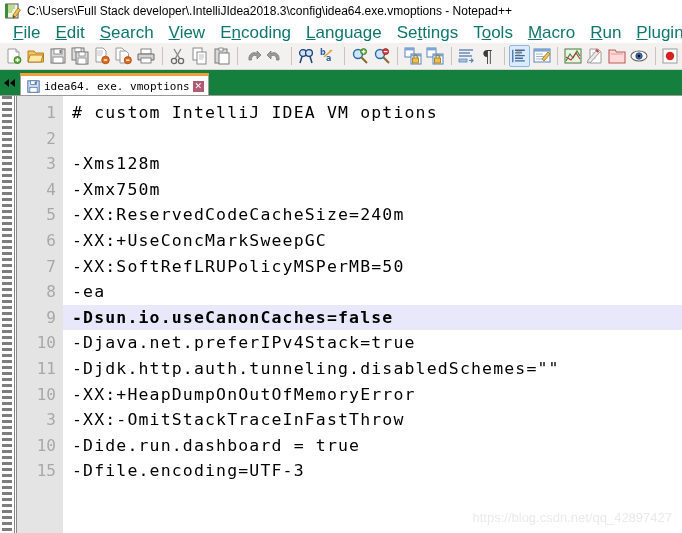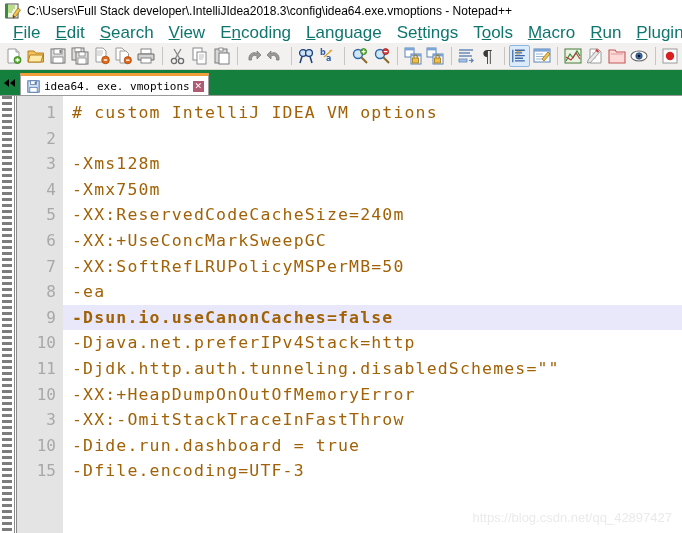--- a/index.html
+++ b/index.html
@@ -220,21 +220,21 @@
     position: relative;
     overflow: hidden;
   }
   .codeline {
     height: 25.6px;
     line-height: 25.6px;
     padding-left: 9px;
     font-family: "DejaVu Sans Mono", monospace;
     font-size: 16.5px;
     letter-spacing: 1.15px;
-    color: #a16207;
+    color: #000000;
     white-space: pre;
     box-sizing: border-box;
   }
   .codeline.hl {
     background: #e8e8fa;
     font-weight: bold;
   }
 
   
   .watermark {
@@ -574,21 +574,21 @@
     <div class="code">
       <div class="codeline"># custom IntelliJ IDEA VM options</div>
       <div class="codeline"></div>
       <div class="codeline">-Xms128m</div>
       <div class="codeline">-Xmx750m</div>
       <div class="codeline">-XX:ReservedCodeCacheSize=240m</div>
       <div class="codeline">-XX:+UseConcMarkSweepGC</div>
       <div class="codeline">-XX:SoftRefLRUPolicyMSPerMB=50</div>
       <div class="codeline">-ea</div>
       <div class="codeline hl">-Dsun.io.useCanonCaches=false</div>
-      <div class="codeline">-Djava.net.preferIPv4Stack=http</div>
+      <div class="codeline">-Djava.net.preferIPv4Stack=true</div>
       <div class="codeline">-Djdk.http.auth.tunneling.disabledSchemes=""</div>
       <div class="codeline">-XX:+HeapDumpOnOutOfMemoryError</div>
       <div class="codeline">-XX:-OmitStackTraceInFastThrow</div>
       <div class="codeline">-Dide.run.dashboard = true</div>
       <div class="codeline">-Dfile.encoding=UTF-3</div>
     </div>
   </div>
 
   <div class="watermark">https://blog.csdn.net/qq_42897427</div>
 

